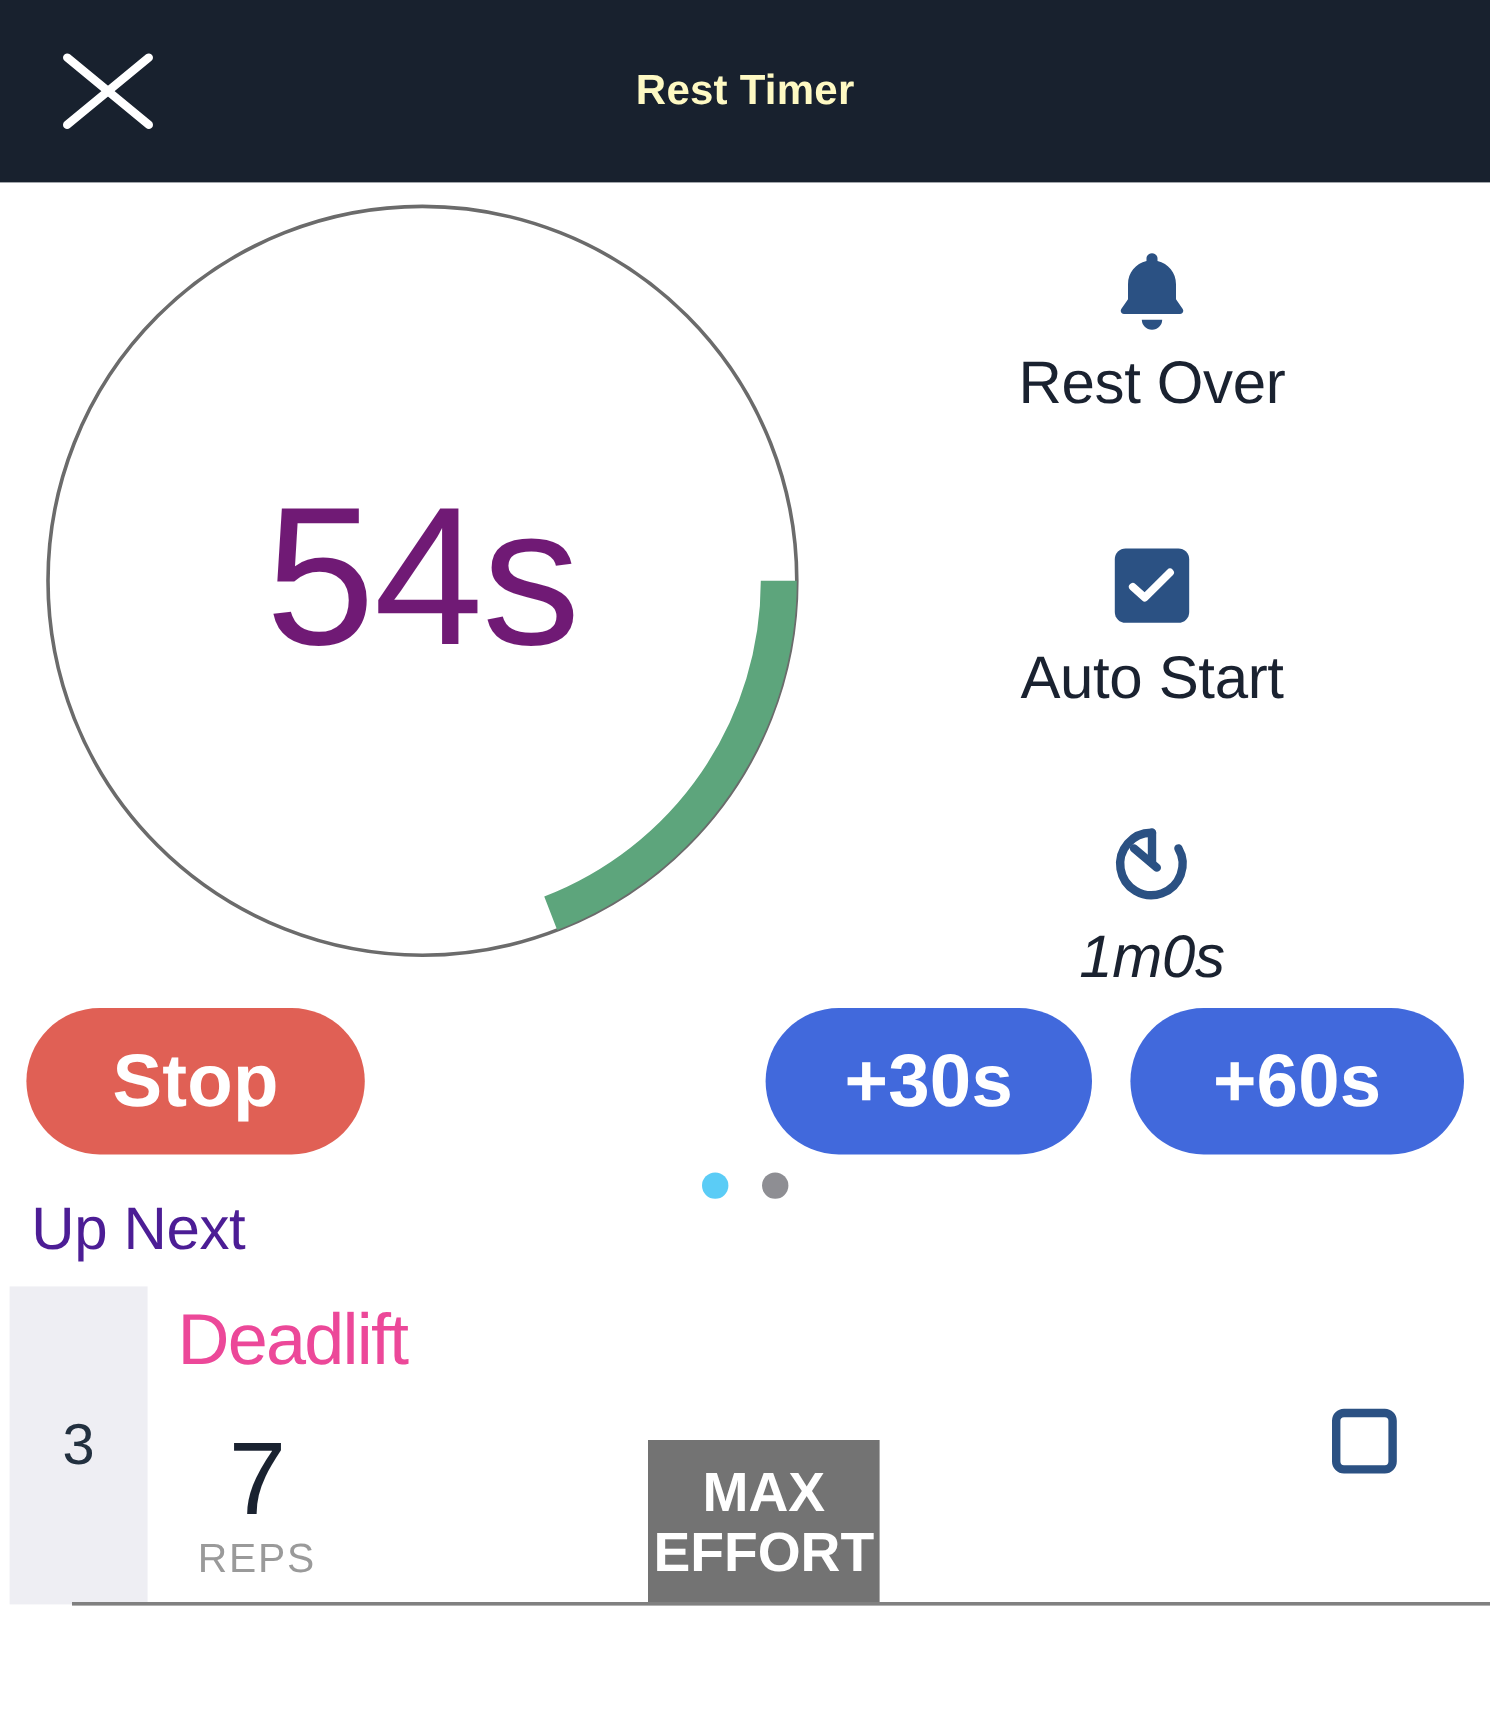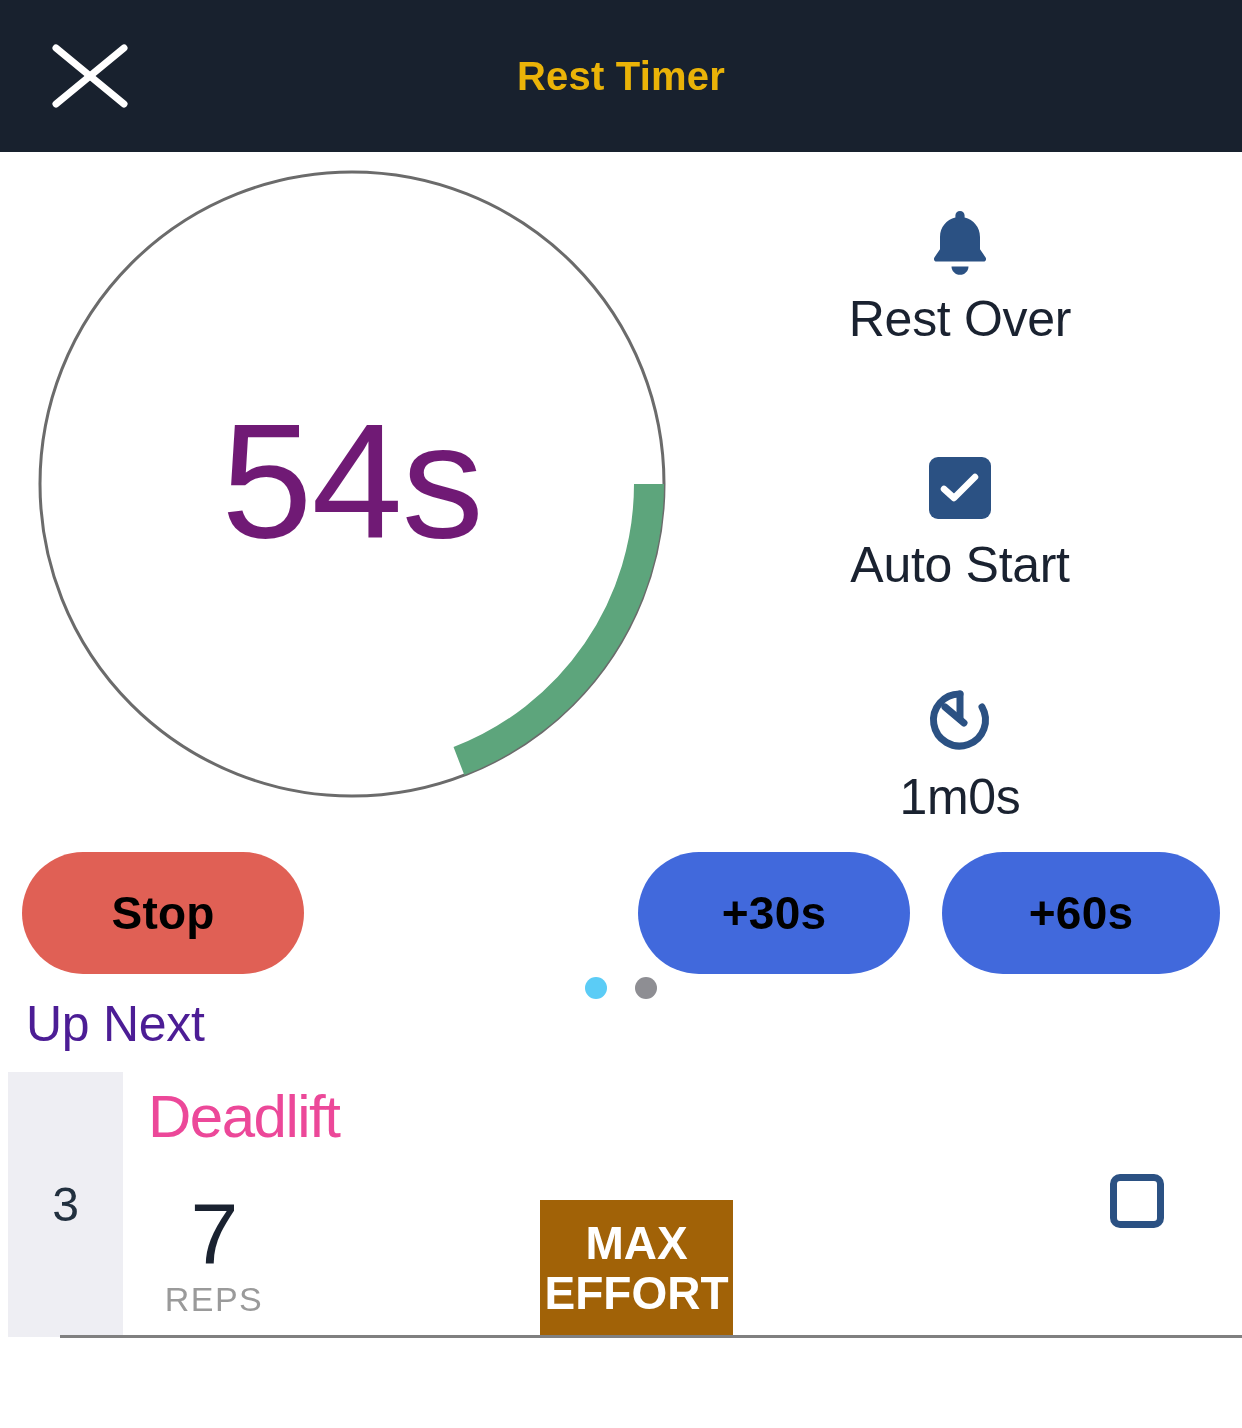--- a/index.html
+++ b/index.html
@@ -24,22 +24,22 @@
     height: 152px;
     background: #18212e;
   }
   .header-title {
     position: absolute;
     left: 0; top: 0;
     width: 1242px;
     height: 152px;
     line-height: 152px;
     text-align: center;
-    color: #eab308;
-    font-size: 40px;
+    color: #fef9c3;
+    font-size: 35px;
     font-weight: bold;
     letter-spacing: 0.2px;
   }
   .close-btn {
     position: absolute;
     left: 48px;
     top: 40px;
     width: 84px;
     height: 72px;
     cursor: pointer;
@@ -95,44 +95,44 @@
   }
   .side-item .side-label {
     color: #1a2230;
     font-size: 50px;
     font-weight: 400;
     margin-top: 6px;
     letter-spacing: -0.3px;
   }
   #side-rest-over { top: 22px; }
   #side-auto-start { top: 268px; }
-  #side-duration { top: 500px; }
+  #side-duration { top: 500px; font-style: italic; }
 
   .chk-on {
     width: 62px; height: 62px;
     background: #2b5183;
     border-radius: 9px;
     display: flex; align-items: center; justify-content: center;
   }
 
   
   .btn-row {
     position: absolute;
     left: 0;
     top: 840px;
     width: 1242px;
     height: 124px;
   }
   .pill {
     position: absolute;
-    top: 12px;
+    top: 0;
     height: 122px;
     border-radius: 61px;
-    color: #000000;
-    font-size: 46px;
+    color: #ffffff;
+    font-size: 62px;
     font-weight: bold;
     display: flex;
     align-items: center;
     justify-content: center;
     cursor: pointer;
     letter-spacing: 0.2px;
   }
   #btn-stop  { left: 22px;  width: 282px; background: #e06055; }
   #btn-15    { left: 332px; width: 278px; background: #4169dc; }
   #btn-30    { left: 638px; width: 272px; background: #4169dc; }
@@ -210,21 +210,21 @@
   }
   #metric-reps { left: 148px; top: 118px; width: 132px; }
   #metric-wt   { left: 320px; top: 118px; width: 212px; }
 
   .badge-max {
     position: absolute;
     left: 540px;
     top: 128px;
     width: 193px;
     height: 137px;
-    background: #a16207;
+    background: #737373;
     color: #ffffff;
     font-size: 46px;
     font-weight: bold;
     line-height: 1.07;
     text-align: center;
     display: flex;
     flex-direction: column;
     align-items: center;
     justify-content: center;
     cursor: pointer;

